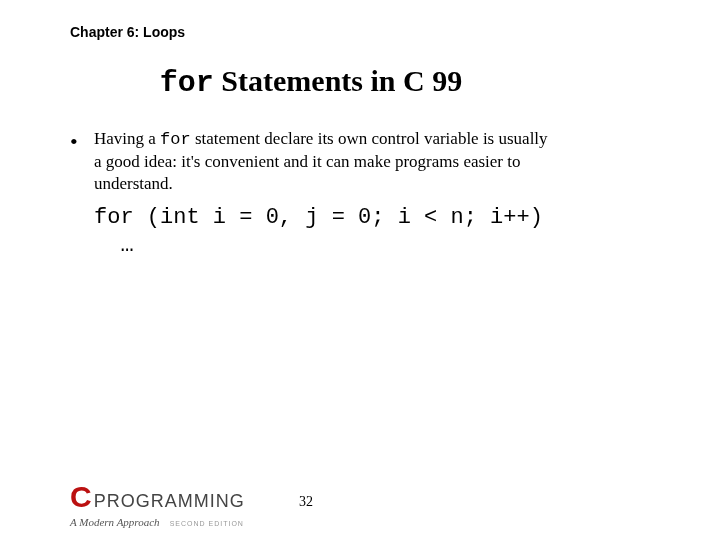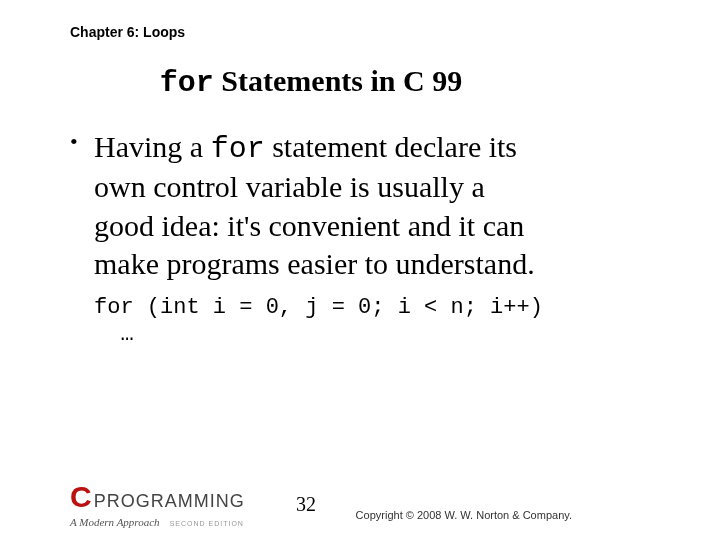--- a/index.html
+++ b/index.html
@@ -2,32 +2,32 @@
 <html><head>
 <meta charset="utf-8">
 <style>
   * { box-sizing: border-box; margin: 0; padding: 0; }
   html, body { width: 720px; height: 540px; background: #fff; font-family: "Times New Roman", Times, serif; color: #000; }
   .slide { position: relative; width: 612px; height: 540px; padding: 24px 60px 60px 70px; }
   .chapter { font-family: Arial, Helvetica, sans-serif; font-weight: bold; font-size: 14px; margin-bottom: 24px; }
   .title { font-size: 30px; text-align: center; margin: 10px 0 28px 0; }
   .title .code { font-family: "Courier New", Courier, monospace; font-weight: bold; }
   .bullets { list-style: none; padding: 0; }
-  .bullets > li { position: relative; padding-left: 24px; font-size: 30px; line-height: 1.28; margin-bottom: 10px; }
+  .bullets > li { position: relative; padding-left: 24px; font-size: 17px; line-height: 1.28; margin-bottom: 10px; }
   .bullets > li::before { content: "•"; position: absolute; left: 0; top: 0; font-size: 22px; }
   .inline-code { font-family: "Courier New", Courier, monospace; }
   .codeblock { font-family: "Courier New", Courier, monospace; font-size: 22px; margin-left: 24px; margin-top: 0; white-space: pre; line-height: 1.25; }
   .footer { position: absolute; left: 0; right: 0; bottom: 10px; height: 46px; }
   .logo { position: absolute; left: 70px; bottom: 0; }
   .logo-line1 { display: flex; align-items: baseline; gap: 2px; }
   .logo-c { font-family: Arial, Helvetica, sans-serif; font-size: 30px; font-weight: 900; color: #b11; line-height: 1; }
   .logo-prog { font-family: Arial, Helvetica, sans-serif; font-size: 18px; font-weight: 400; color: #444; letter-spacing: 1px; line-height: 1; }
   .logo-sub { font-family: Liberation Serif, serif; font-style: italic; font-size: 11px; color: #555; }
   .logo-ed { font-family: Arial, Helvetica, sans-serif; font-size: 7px; letter-spacing: 1px; color: #999; margin-left: 6px; }
-  .pagenum { position: absolute; left: 50%; transform: translateX(-50%); bottom: 14px; font-size: 20px; }
+  .pagenum { position: absolute; left: 50%; transform: translateX(-50%); bottom: 20px; font-size: 14px; }
   .copyright { position: absolute; right: 40px; bottom: 8px; font-size: 11px; font-family: Arial, Helvetica, sans-serif; color: #333; line-height: 1.3; text-align: left; }
 </style>
 </head>
 <body>
 
 <div class="slide">
 
   <div class="chapter">Chapter 6: Loops</div>
 
   <h1 class="title">
@@ -49,17 +49,16 @@
         <span class="logo-c">C</span>
         <span class="logo-prog">PROGRAMMING</span>
       </div>
       <div>
         <span class="logo-sub">A Modern Approach</span>
         <span class="logo-ed">SECOND EDITION</span>
       </div>
     </div>
     <div class="pagenum">32</div>
     <div class="copyright">
-      <div>Copyright © 2008 W. W. Norton &amp; Company.</div>
     </div>
   </div>
 
 </div>
 
 </body></html>

